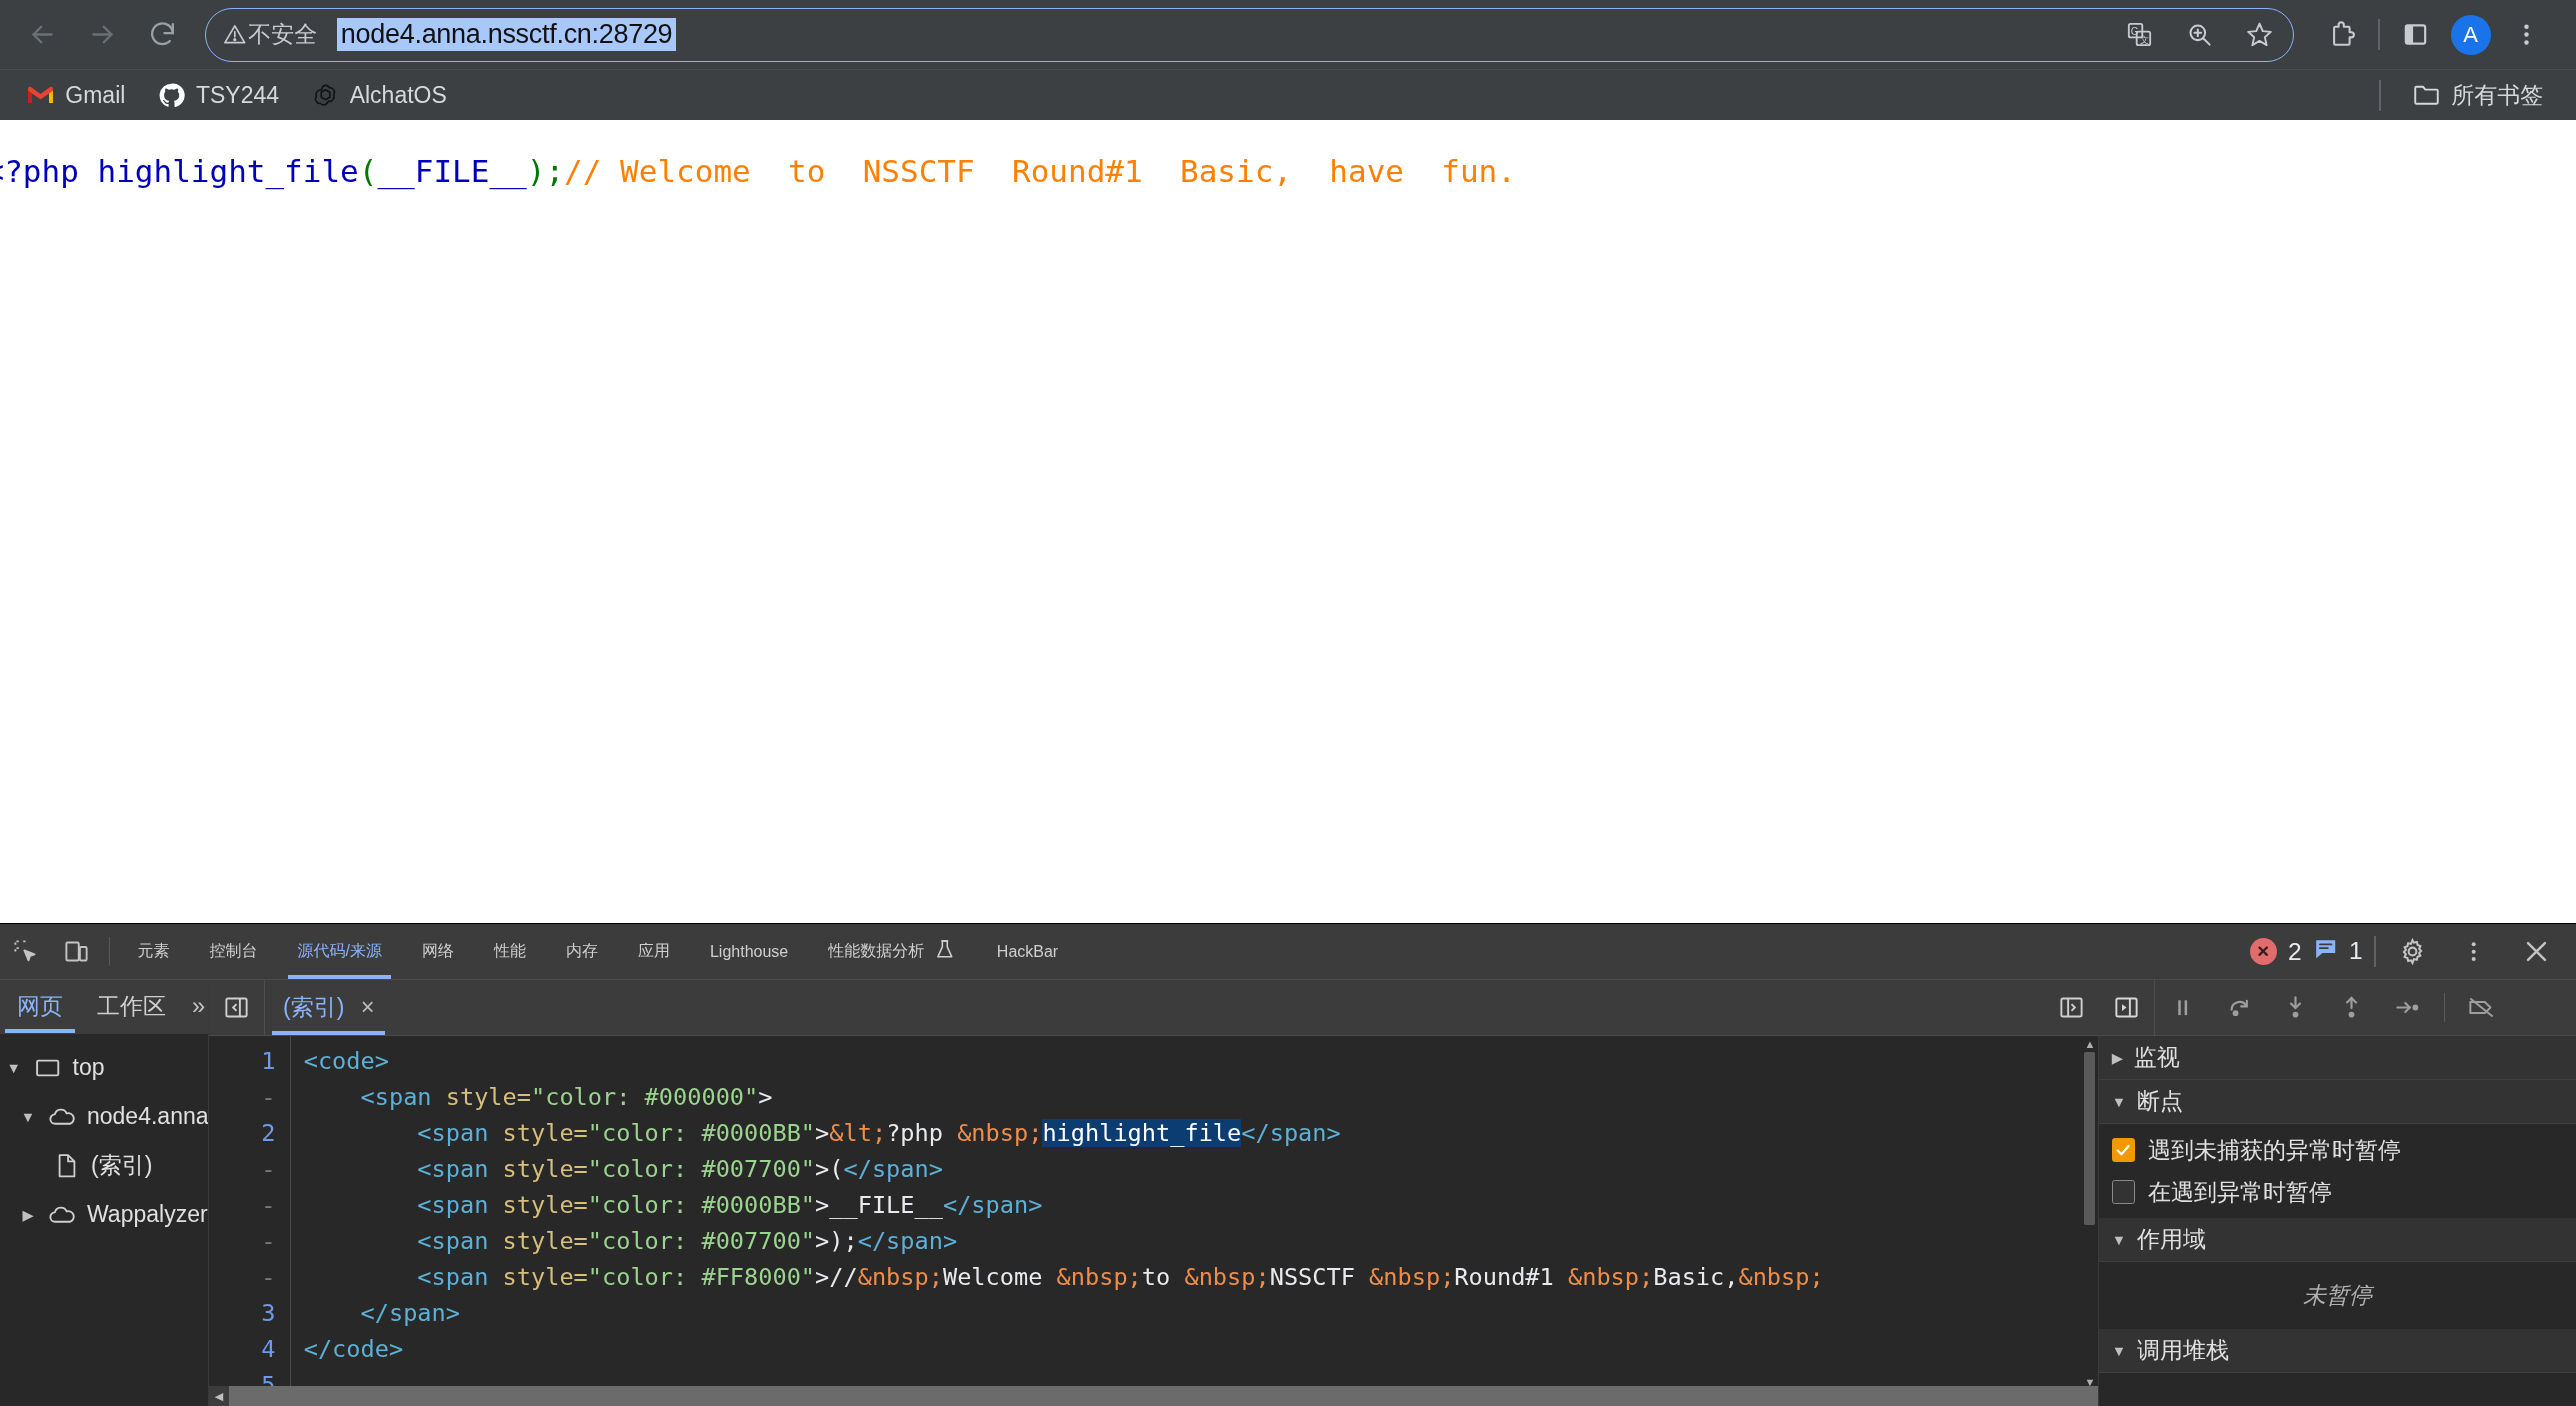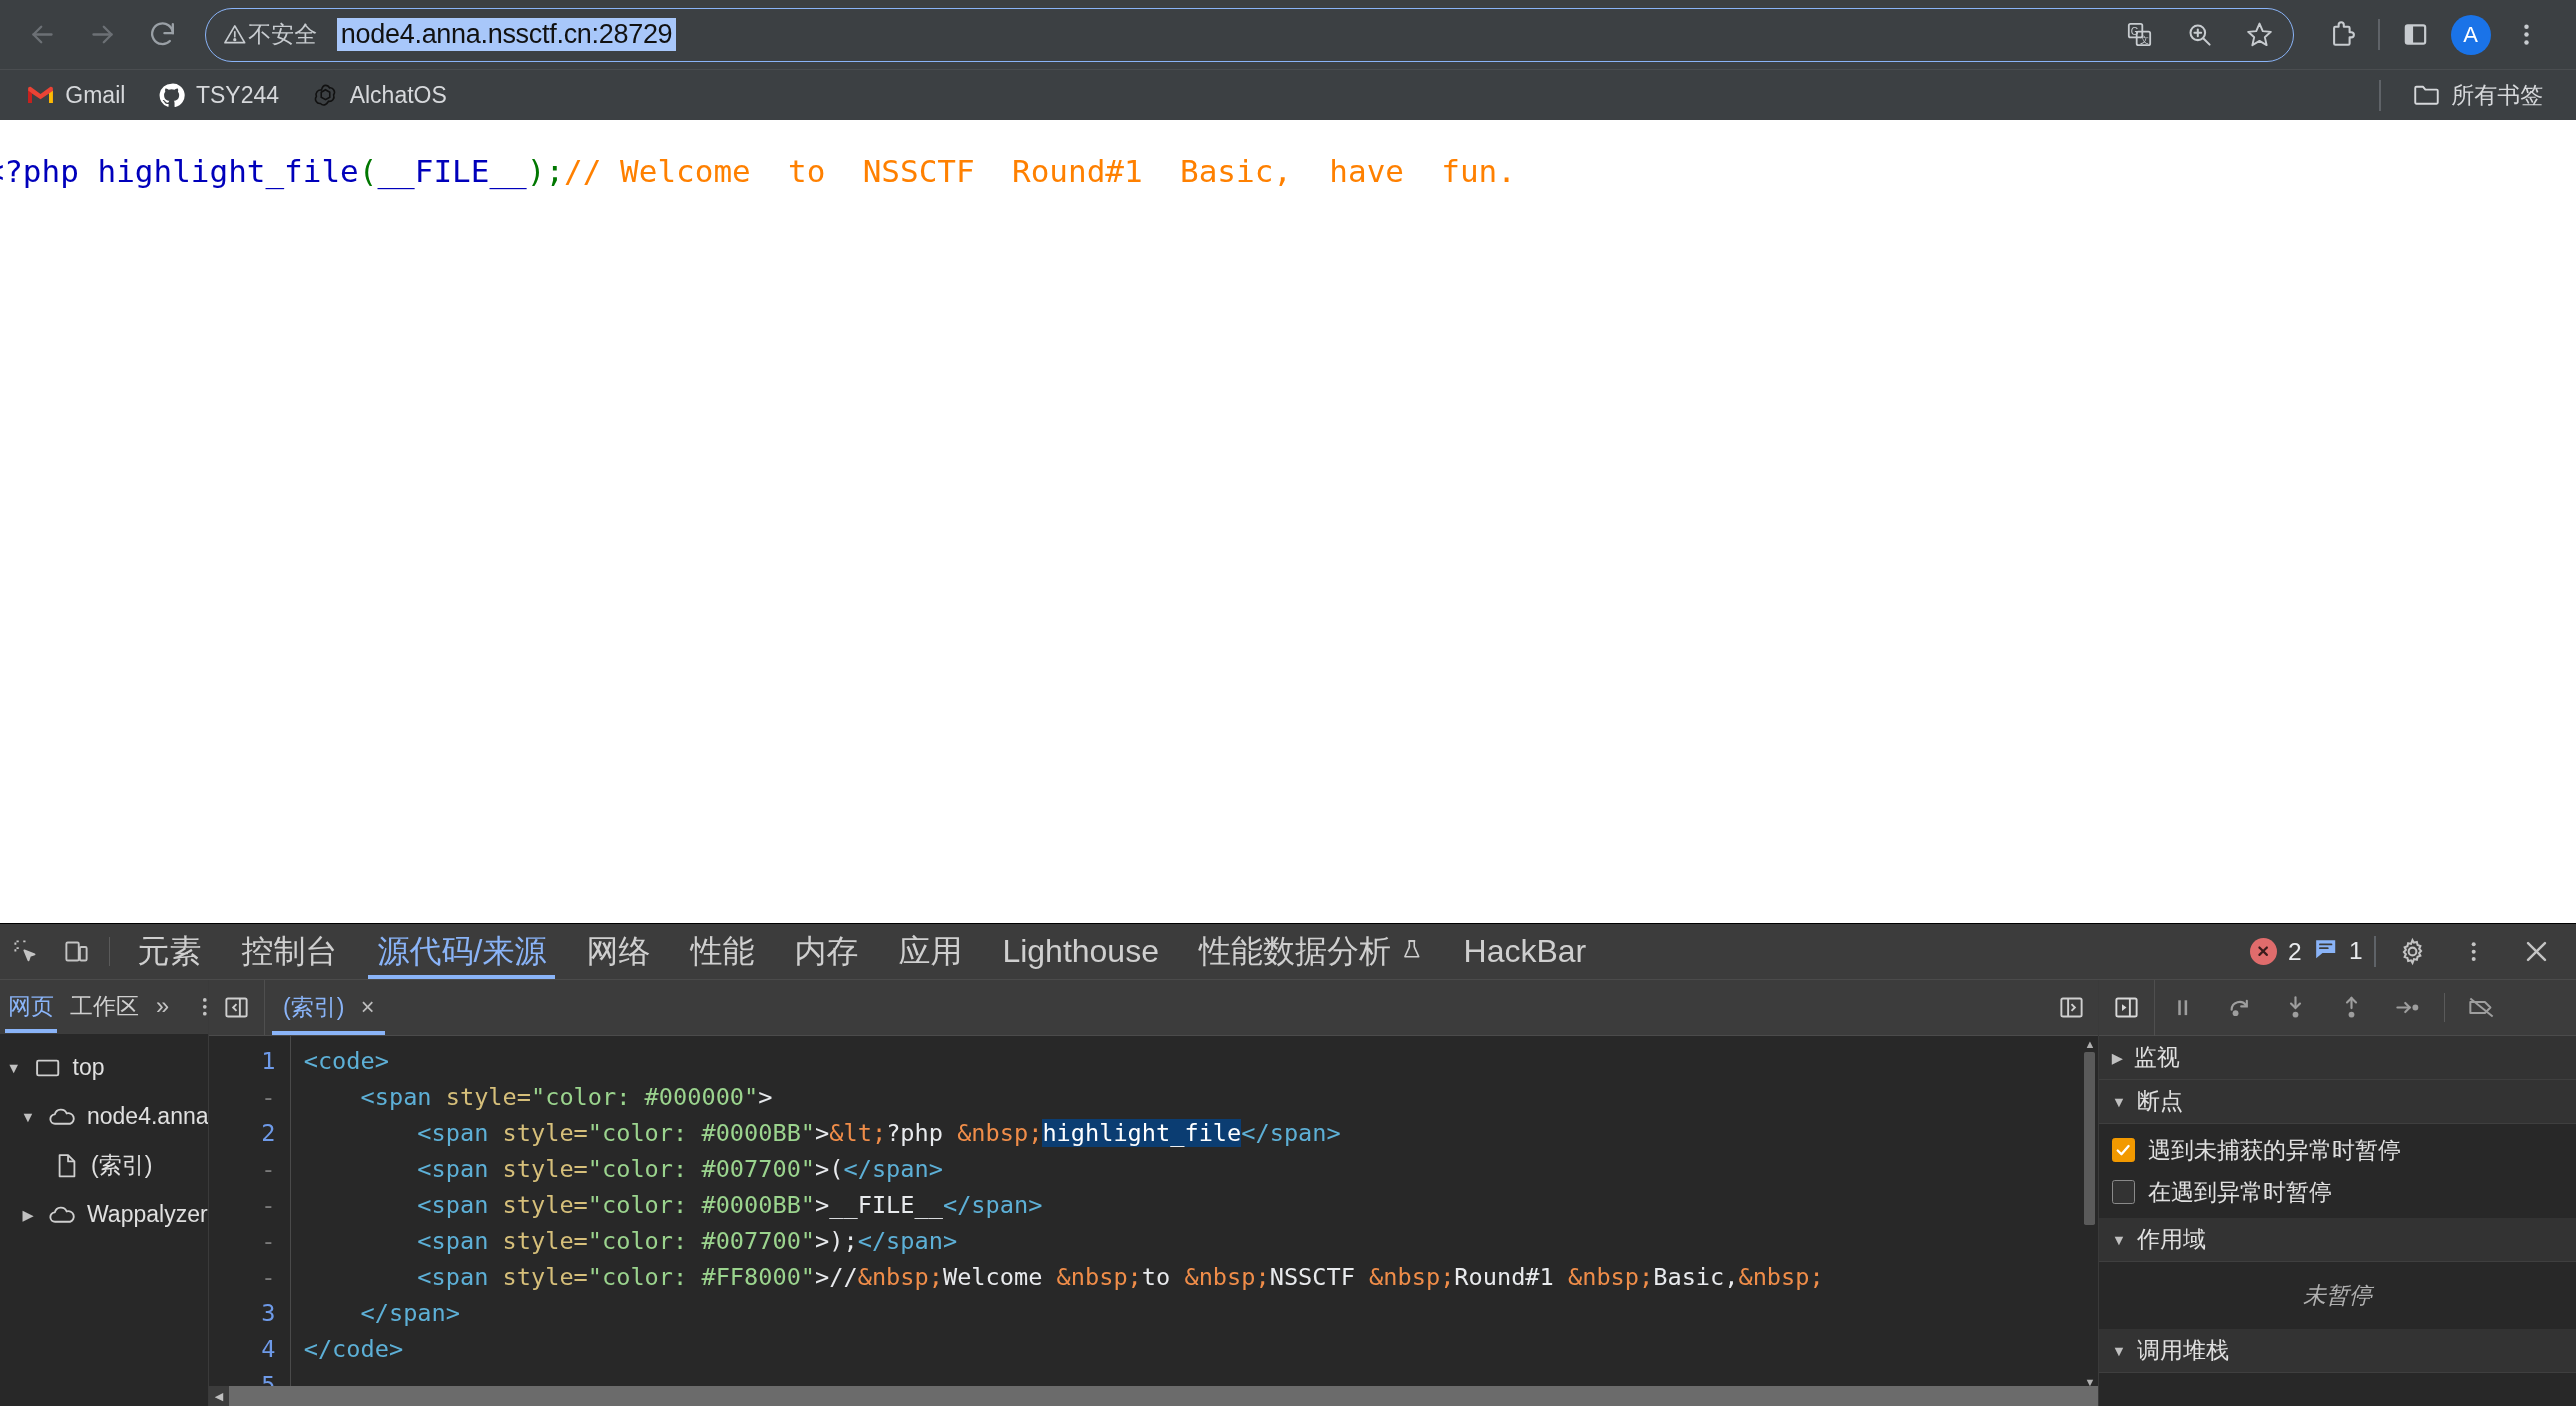--- a/index.html
+++ b/index.html
@@ -80,37 +80,37 @@
     display: flex; flex-direction: column;
   }
   .dt-tabbar {
     height: 56px; background: #3c3c3c; display: flex; align-items: stretch;
     border-bottom: 0.9px solid #4b4b4b; flex: 0 0 auto;
   }
   .dt-icbtn { width: 51px; display: flex; align-items: center; justify-content: center; color: #c4c4c4; }
   .dt-sep { width: 0.9px; background: #5a5a5a; margin: 12.7px 7.3px; }
   .dt-tab {
     padding: 0 20px; display: flex; align-items: center; color: #cfcfcf;
-    font-size: 32px; position: relative; white-space: nowrap; gap: 9px;
+    font-size: 16px; position: relative; white-space: nowrap; gap: 9px;
   }
   .dt-tab.active { color: #8ab4f8; }
   .dt-tab.active:after {
     content: ""; position: absolute; left: 11px; right: 11px; bottom: 0; height: 3.6px; background: #8ab4f8;
   }
   .dt-right { margin-left: auto; display: flex; align-items: center; gap: 11px; padding-right: 14.5px; }
   .err-badge { display: flex; align-items: center; gap: 11px; color: #e8eaed; font-size: 24.5px; }
   .err-circle { width: 27px; height: 27px; border-radius: 50%; background: #e06c6c; display: flex; align-items: center; justify-content: center; }
   .msg-badge { display: flex; align-items: center; gap: 11px; color: #e8eaed; font-size: 24.5px; }
 
   .dt-body { flex: 1 1 auto; display: flex; min-height: 0; }
 
   
   .nav-pane { width: 209px; background: #282828; display: flex; flex-direction: column; border-right: 0.9px solid #3a3a3a; flex: 0 0 auto; }
   .nav-tabs { height: 54px; display: flex; align-items: stretch; border-bottom: 0.9px solid #3d3d3d; background: #3c3c3c; }
-  .nav-tab { display: flex; align-items: center; padding: 0 8px; font-size: 23px; color: #cfcfcf; position: relative; white-space: nowrap; }
+  .nav-tab { display: flex; align-items: center; padding: 0 17px; font-size: 23px; color: #cfcfcf; position: relative; white-space: nowrap; }
   .nav-tab.active { color: #8ab4f8; }
   .nav-tab.active:after { content:""; position:absolute; left:5.4px; right:5.4px; bottom:0; height:3.6px; background:#8ab4f8; }
   .nav-more { display:flex; align-items:center; padding: 0 9px; color:#c4c4c4; font-size: 23.6px; }
   .nav-kebab { margin-left:auto; display:flex; align-items:center; padding: 0 14.5px; color:#c4c4c4; }
   .tree { padding: 9px 0 0 0; font-size: 23px; color: #e0e0e0; }
   .tree-row { display: flex; align-items: center; height: 49px; gap: 9px; white-space: nowrap; overflow: hidden; }
   .tw { width: 20px; display: flex; align-items: center; justify-content: center; color: #c0c0c0; font-size: 14.5px; flex:0 0 auto; }
   .tree-ico { width: 31px; display:flex; align-items:center; justify-content:center; flex:0 0 auto; color:#cfcfcf; }
   .d1 { padding-left: 3.6px; }
   .d2 { padding-left: 18px; }

